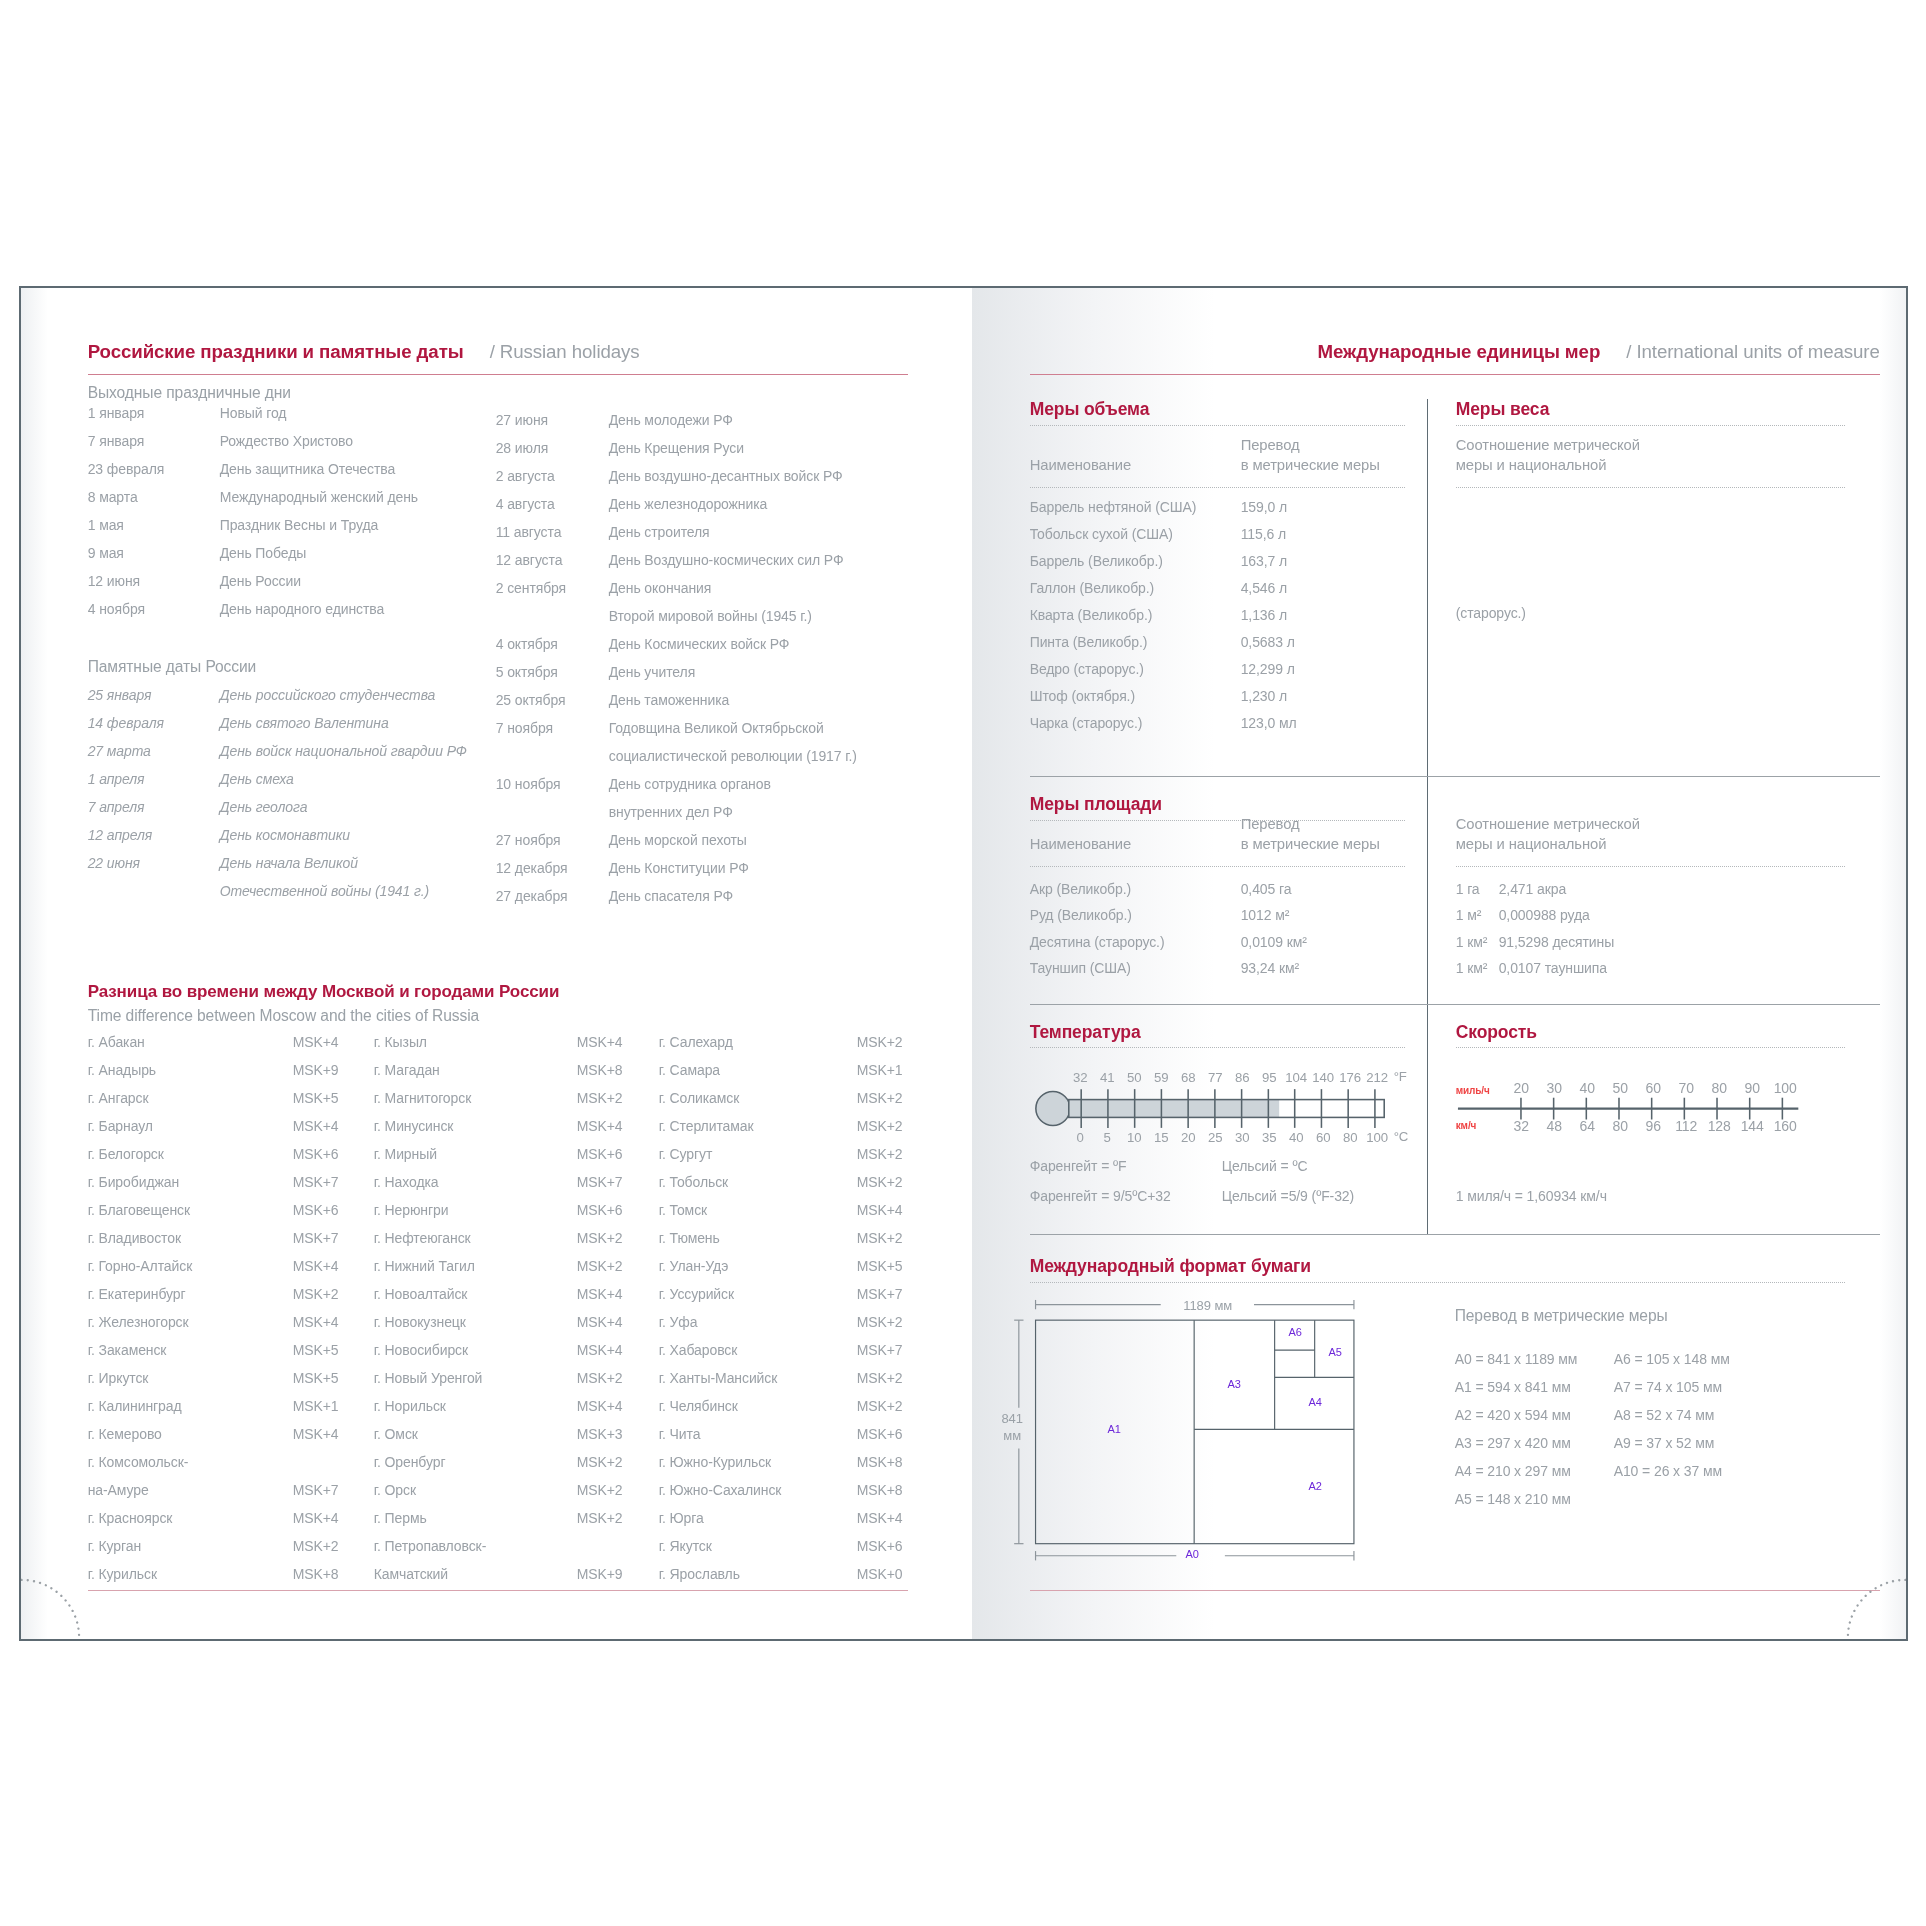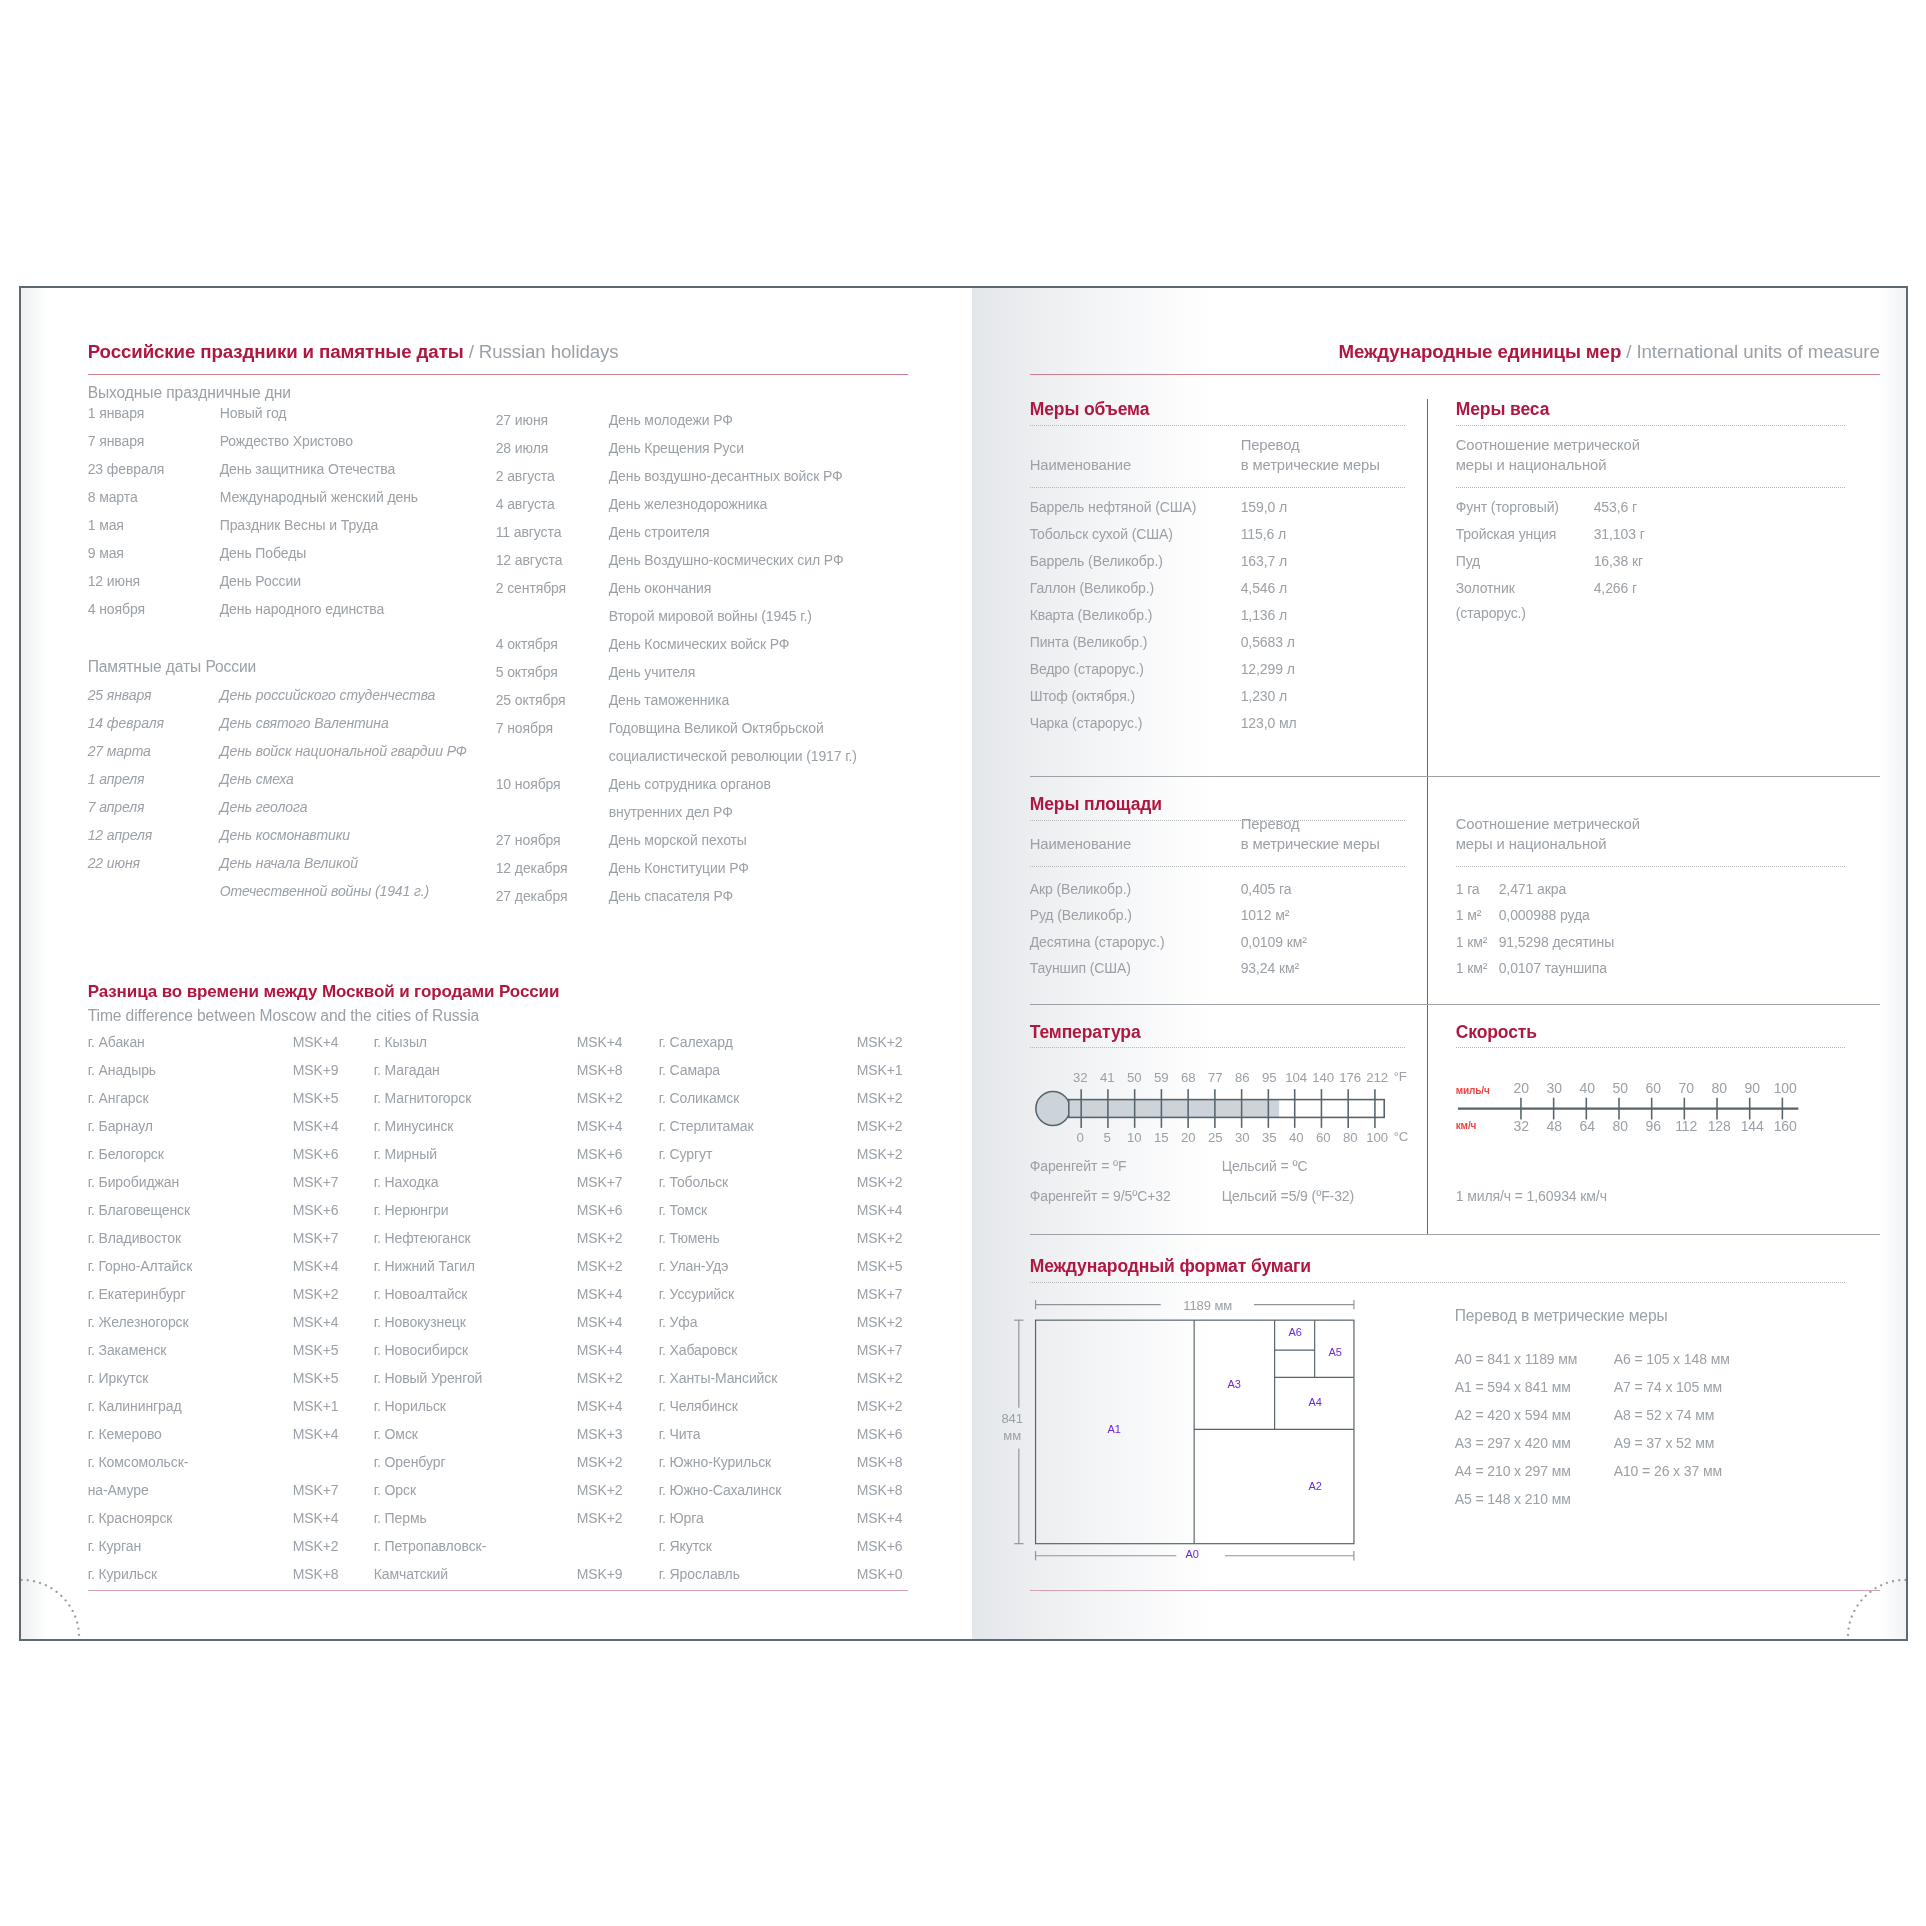--- a/index.html
+++ b/index.html
@@ -13,21 +13,21 @@
     position:absolute;left:18.7px;top:286px;width:1889px;height:1355px;
     border:2.3px solid #5d6a72;box-sizing:border-box;background:#ffffff;overflow:hidden;
   }
   .page-left{position:absolute;left:0;top:0;bottom:0;width:951px;
     background:linear-gradient(90deg,#eef0f2 0,#ffffff 27px);}
   .page-right{position:absolute;left:951px;top:0;bottom:0;width:935px;
     background:linear-gradient(270deg,#f0f2f4 0,rgba(255,255,255,0) 27px),
                linear-gradient(90deg,#e4e7ea 0%,#f3f4f6 13%,#ffffff 26%);}
   .abs{position:absolute;}
   .red{color:#b01740;font-weight:700;}
-  .gray{color:#9ba1a7;font-weight:400;}
+  .gray{color:#9ba1a7;font-weight:400;padding-left:21px;}
   .h-page{font-size:18.7px;line-height:20px;white-space:nowrap;}
   .sec-title{font-size:17.5px;line-height:19.4px;color:#b01740;font-weight:700;white-space:nowrap;}
   .subtitle{font-size:15.6px;line-height:18px;color:#9aa1a7;white-space:nowrap;}
   .rule-red{height:0;border-top:1.2px solid #cf7e90;}
   .rule-pink{height:0;border-top:1.2px solid #d8a3ae;}
   .rule-gray{height:0;border-top:0.8px solid #9ca2a7;}
   .dotted{height:0;border-top:1.6px dotted #b4b8bb;}
   .vdiv{width:0;border-left:1.2px solid #5f6c74;}
   .rows .row{display:flex;align-items:flex-start;}
   .fs36{font-size:14px;line-height:14.8px;}
@@ -622,42 +622,20 @@
         <span class="n542">Чарка (старорус.)</span>
         <span>123,0 мл</span>
       </div>
     </div>
 
   <div class="abs sec-title" style="left:1435px;top:112px;">Меры веса</div>
   <div class="abs dotted" style="left:1435px;top:137px;width:389px;"></div>
   <div class="abs fs38" style="left:1435px;top:149px;">Соотношение метрической</div>
   <div class="abs fs38" style="left:1435px;top:169px;">меры и национальной</div>
   <div class="abs dotted" style="left:1435px;top:199px;width:389px;"></div>
-  <div class="abs rows rh70 fs36" style="left:1435px;top:212px;width:389px;">
-
-      <div class="row">
-        <span class="n356">Фунт (торговый)</span>
-        <span>453,6 г</span>
-      </div>
-
-      <div class="row">
-        <span class="n356">Тройская унция</span>
-        <span>31,103 г</span>
-      </div>
-
-      <div class="row">
-        <span class="n356">Пуд</span>
-        <span>16,38 кг</span>
-      </div>
-
-      <div class="row">
-        <span class="n356">Золотник</span>
-        <span>4,266 г</span>
-      </div>
-    </div>
   <div class="abs fs36" style="left:1435px;top:318px;">(старорус.)</div>
 
   <div class="abs sec-title" style="left:1009px;top:507px;">Меры площади</div>
   <div class="abs dotted" style="left:1009px;top:532px;width:375px;"></div>
   <div class="abs fs38" style="left:1009px;top:548px;">Наименование</div>
   <div class="abs fs38" style="left:1220px;top:528px;">Перевод</div>
   <div class="abs fs38" style="left:1220px;top:548px;">в метрические меры</div>
   <div class="abs dotted" style="left:1009px;top:578px;width:375px;"></div>
   <div class="abs rows rh68 fs36" style="left:1009px;top:594px;width:389px;">
 

